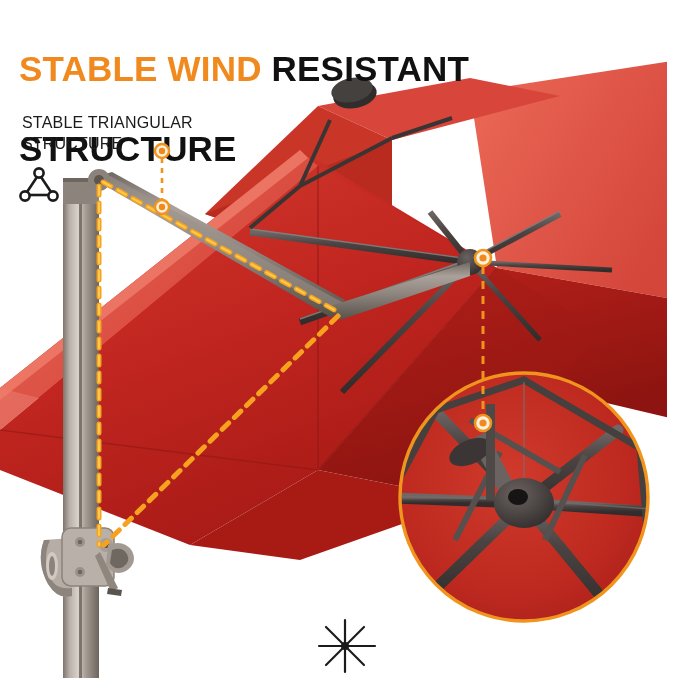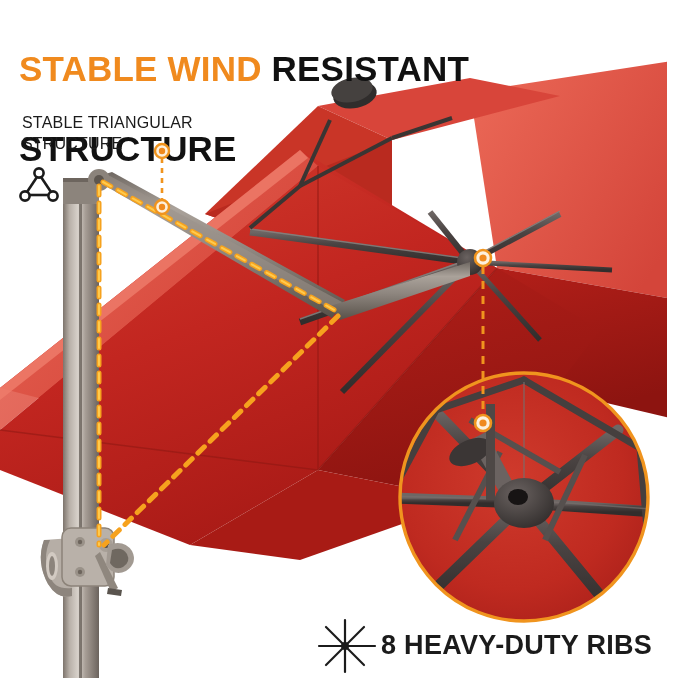--- a/index.html
+++ b/index.html
@@ -284,21 +284,20 @@
   <svg class="star-icon" viewBox="0 0 72 66">
     <g stroke="#1b1b1b" stroke-width="2.2" stroke-linecap="round">
       <line x1="36" y1="8" x2="36" y2="60"></line>
       <line x1="10" y1="34" x2="66" y2="34"></line>
       <line x1="17" y1="15" x2="55" y2="53"></line>
       <line x1="55" y1="15" x2="17" y2="53"></line>
     </g>
     <circle cx="36" cy="34" r="4" fill="#1b1b1b"></circle>
   </svg>
 
-  <div class="ribs-caption">8 HEAVY-DUTY RIBS</div>
 
   <svg id="annotations" viewBox="0 0 679 679">
 
     <g fill="none" stroke="#f6a21e" stroke-width="5" stroke-linecap="round" stroke-dasharray="9 8">
 
       <line x1="99" y1="186" x2="99" y2="545"></line>
 
       <line x1="103" y1="182" x2="338" y2="312"></line>
 
       <line x1="338" y1="316" x2="104" y2="545"></line>

